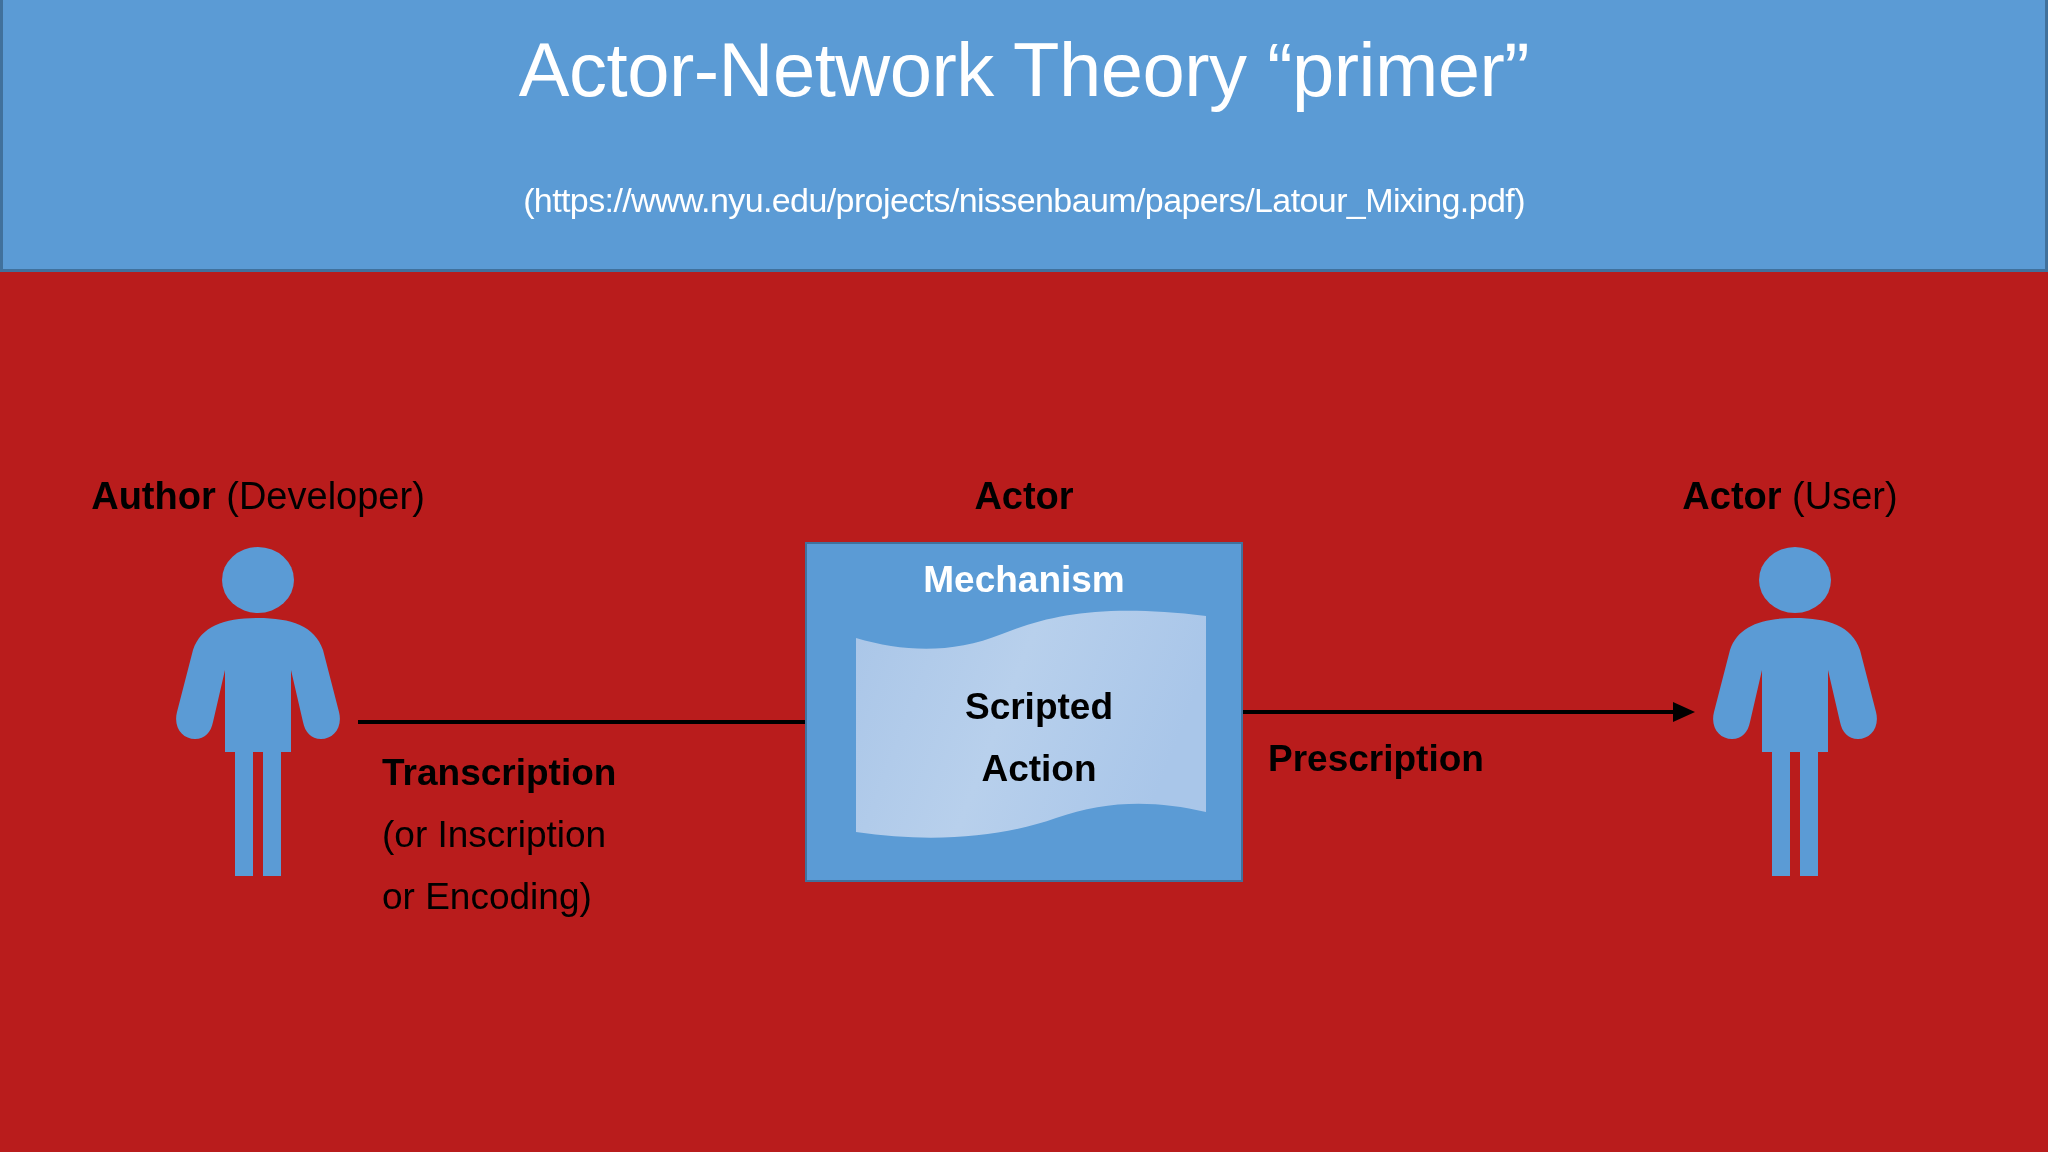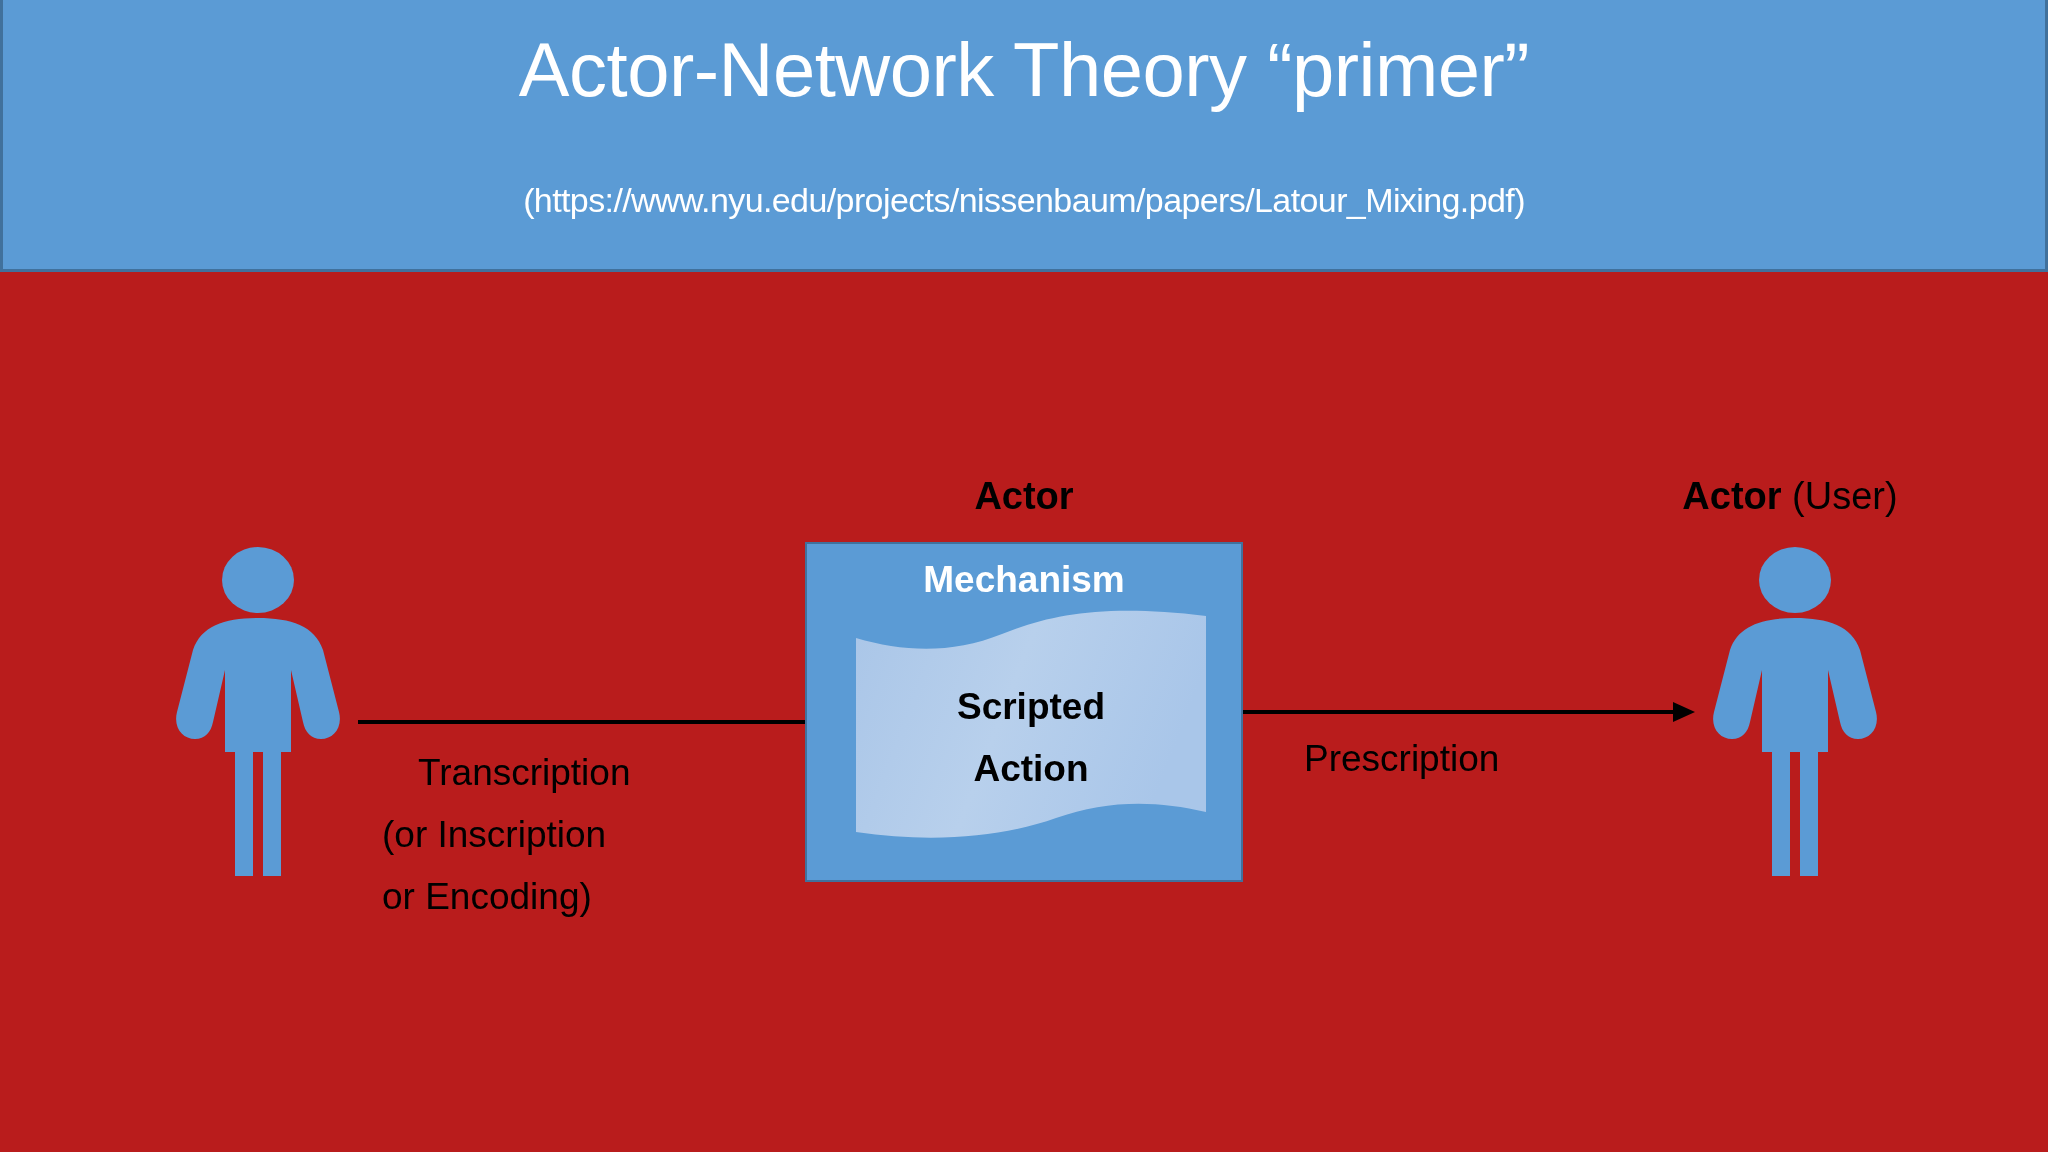--- a/index.html
+++ b/index.html
@@ -124,38 +124,39 @@
   #scripted-action-label {
     position: absolute;
     left: 856px;
     top: 676px;
     width: 350px;
     text-align: center;
     color: #000000;
     font-weight: 700;
     font-size: 37px;
     line-height: 62px;
+    padding-left: 8px;
   }
 
   
   .arrow {
     position: absolute;
     height: 24px;
   }
   .arrow svg { display: block; width: 100%; height: 100%; }
 
   
   .edge-label {
     position: absolute;
     color: #000000;
     font-size: 37px;
     line-height: 62px;
     white-space: nowrap;
   }
-  .edge-label .strong { font-weight: 400; display: block; margin-left: 36px; }
+  .edge-label .strong { font-weight: 700; display: block; }
   .edge-label .light  { font-weight: 400; display: block; }
 
   
   #footer-caption {
     position: absolute;
     left: 0;
     top: 1060px;
     width: 2048px;
     text-align: center;
     color: #000000;
@@ -168,20 +169,23 @@
 </head>
 <body>
 
 <div id="slide">
 
   <div id="header-band">
     <div id="slide-title">Actor-Network Theory “primer”</div>
     <div id="slide-subtitle">(https://www.nyu.edu/projects/nissenbaum/papers/Latour_Mixing.pdf)</div>
   </div>
 
+  <div class="node-caption" style="left:0px; top:474px; width:516px;">
+    <span class="strong">Author</span><span class="light"> (Developer)</span>
+  </div>
 
   <div class="person" style="left:163px; top:546px;">
     <svg viewBox="0 0 190 330" xmlns="http://www.w3.org/2000/svg" aria-hidden="true">
       <g fill="#5B9BD5">
 
         <ellipse cx="95" cy="34" rx="36" ry="33"></ellipse>
 
         <path d="M95 72
                  C 128 72, 152 80, 160 104
                  L 176 166

